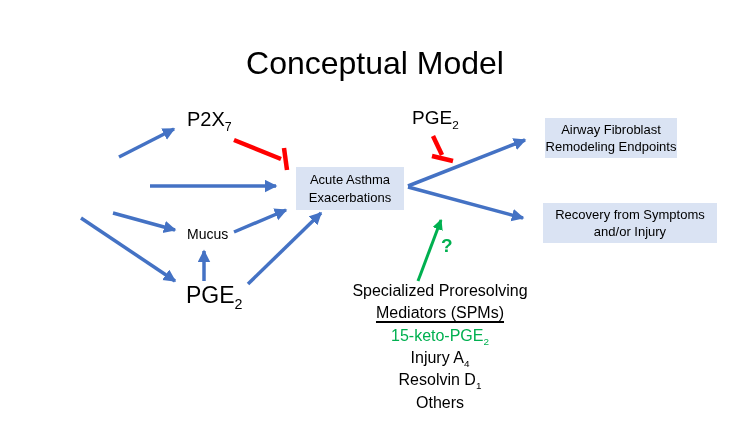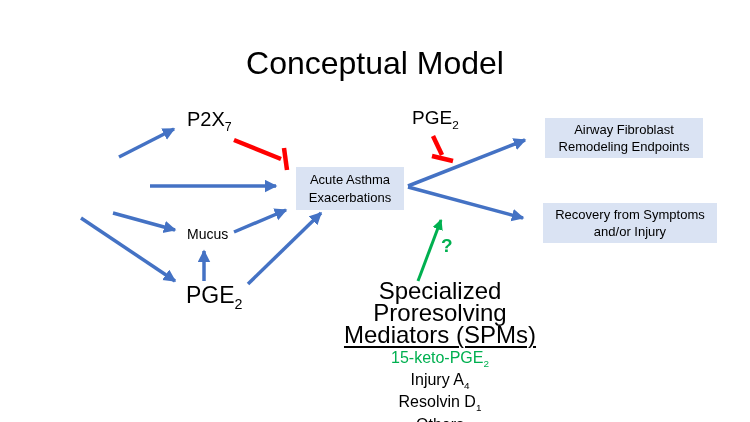--- a/index.html
+++ b/index.html
@@ -17,35 +17,35 @@
     font-size:32px; line-height:38px; color:#000;
   }
 
   .box {
     background:var(--box-fill,#dae3f3);
     display:flex; flex-direction:column; justify-content:center;
     text-align:center; font-size:13px; line-height:1.32; color:#000;
   }
   .box-injury      { left:28px;  top:164px; width:110px; height:42px; }
   .box-exac        { left:296px; top:167px; width:108px; height:43px; }
-  .box-fibroblast  { left:545px; top:118px; width:158px; height:40px; }
+  .box-fibroblast  { left:545px; top:118px; width:132px; height:40px; }
   .box-recovery    { left:543px; top:203px; width:174px; height:40px; }
 
   .lbl { white-space:nowrap; color:#000; }
   .lbl-p2x7       { left:187px; top:108px; font-size:20px; }
   .lbl-pge2-upper { left:412px; top:107px; font-size:19px; }
   .lbl-mucus      { left:187px; top:226px; font-size:14px; }
   .lbl-pge2-lower { left:186px; top:282px; font-size:23px; }
   .lbl-qmark      { left:441px; top:235px; font-size:19px; font-weight:bold;
                     color:var(--spm-green,#00b050); }
 
   sub { font-size:0.62em; }
 
   .spm { left:320px; top:280px; width:240px; text-align:center; }
-  .spm-h  { font-size:24px; line-height:22px; }
+  .spm-h  { font-size:16px; line-height:22px; }
   .spm-h2 { text-decoration:underline; text-decoration-thickness:1.5px; text-underline-offset:3px; }
   .spm-list { margin-top:4px; }
   .spm-item { font-size:16px; line-height:16px; }
   .spm-item-green { color:var(--spm-green,#00b050); }
 
   .stroke-blue  { stroke:var(--arrow-blue,#4472c4); stroke-width:3.5; fill:none; }
   .stroke-green { stroke:var(--spm-green,#00b050); stroke-width:3; fill:none; }
   .stroke-red   { stroke:var(--inhibitor-red,#ff0000); stroke-width:4.5; fill:none; }
   #mk-blue path  { fill:var(--arrow-blue,#4472c4); }
   #mk-green path { fill:var(--spm-green,#00b050); }

